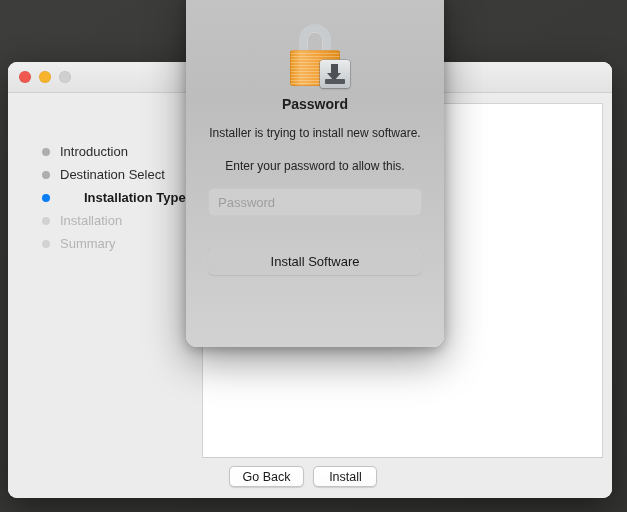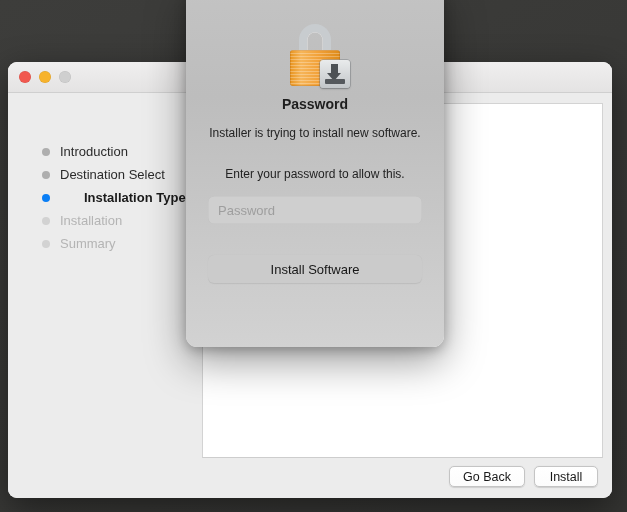--- a/index.html
+++ b/index.html
@@ -153,21 +153,21 @@
   }
   .content-line.l1 { margin-top: 22px; }
   .content-line.l2 { margin-top: 22px; }
 
   .footer-bar {
     flex: 0 0 40px;
     height: 40px;
     background: #ececec;
     display: flex;
     align-items: center;
-    justify-content: flex-end;
+    justify-content: center;
     gap: 9px;
     padding: 0 14px 4px 0;
   }
 
   .btn-bottom {
     min-width: 64px;
     height: 21px;
     padding: 0 13px;
     font-size: 12.5px;
     color: #181818;
@@ -272,21 +272,21 @@
     color: #1e1e1e;
     margin-top: 6px;
     margin-bottom: 14px;
   }
   .dlg-line {
     font-size: 12px;
     color: #232323;
     text-align: center;
     line-height: 1.3;
   }
-  .dlg-line.sub { margin-top: 25px; margin-bottom: 14px; }
+  .dlg-line.sub { margin-top: 17px; margin-bottom: 14px; }
 
   .field {
     width: 100%;
     height: 28px;
     border-radius: 6px;
     border: none;
     background: #cfcfcf;
     box-shadow: inset 0 0 0 0.5px rgba(0,0,0,0.06);
     font-size: 13px;
     font-family: "Liberation Sans", sans-serif;

